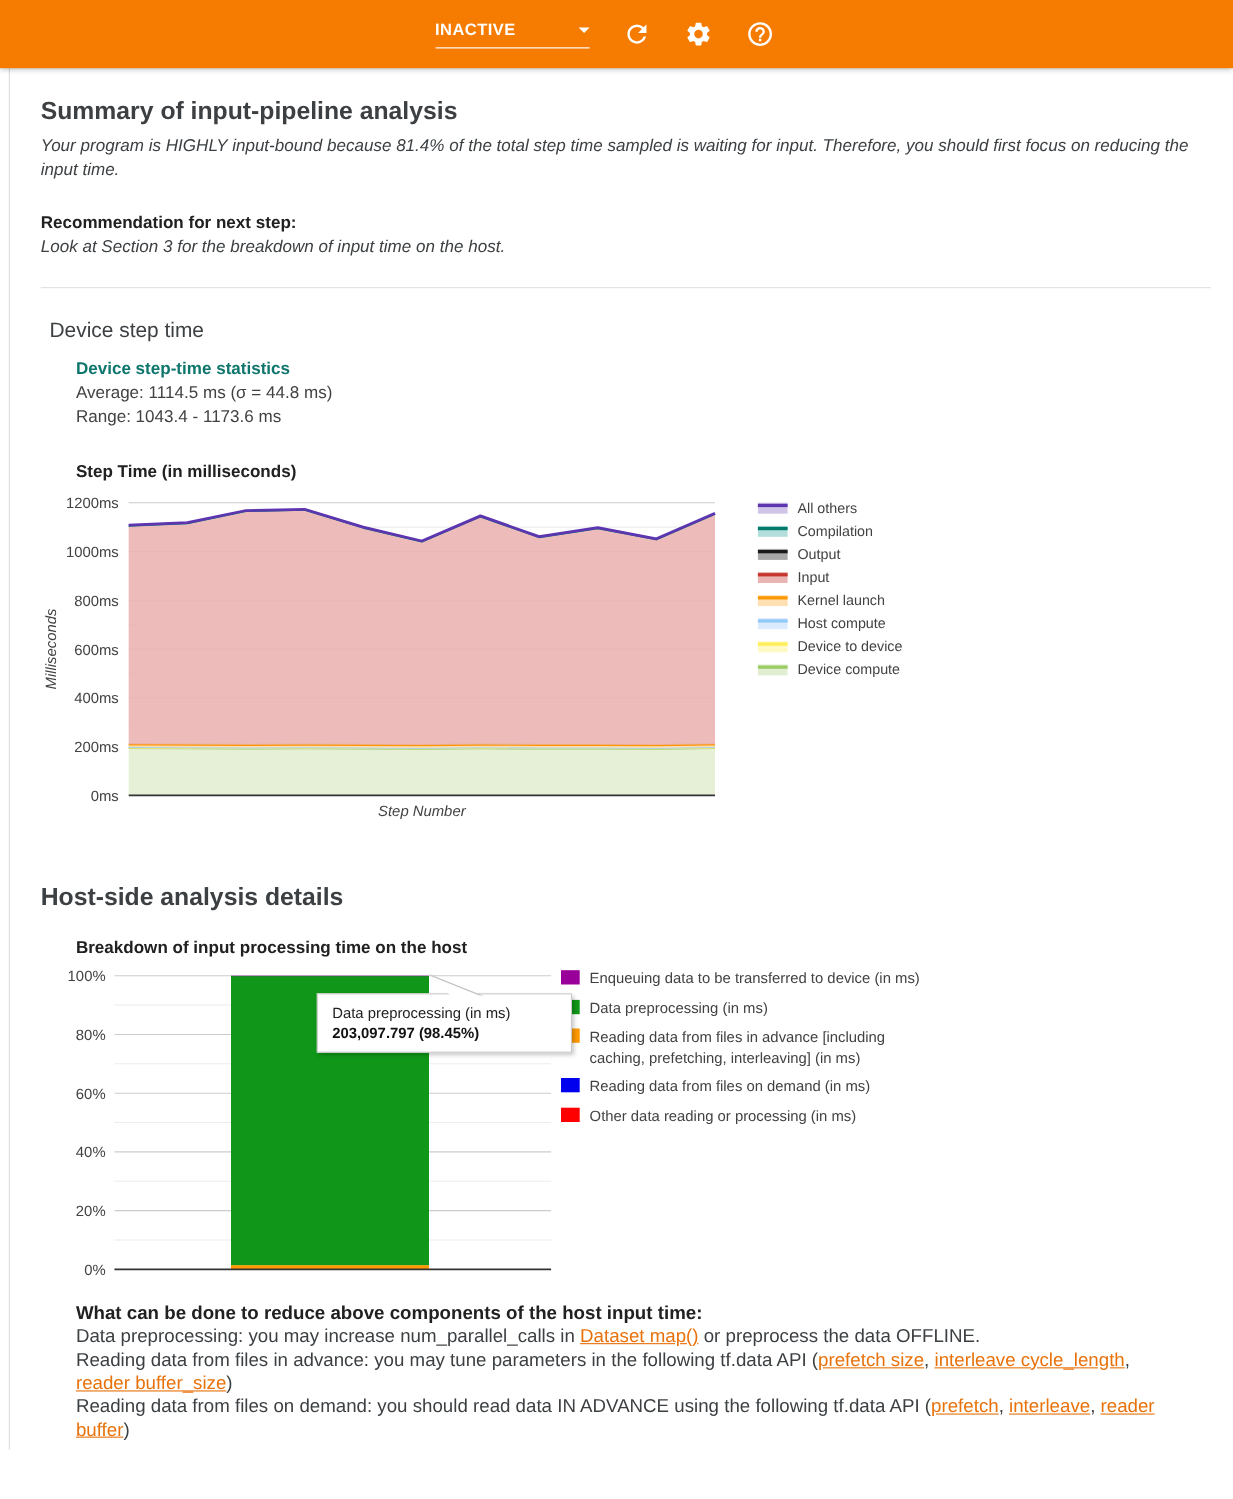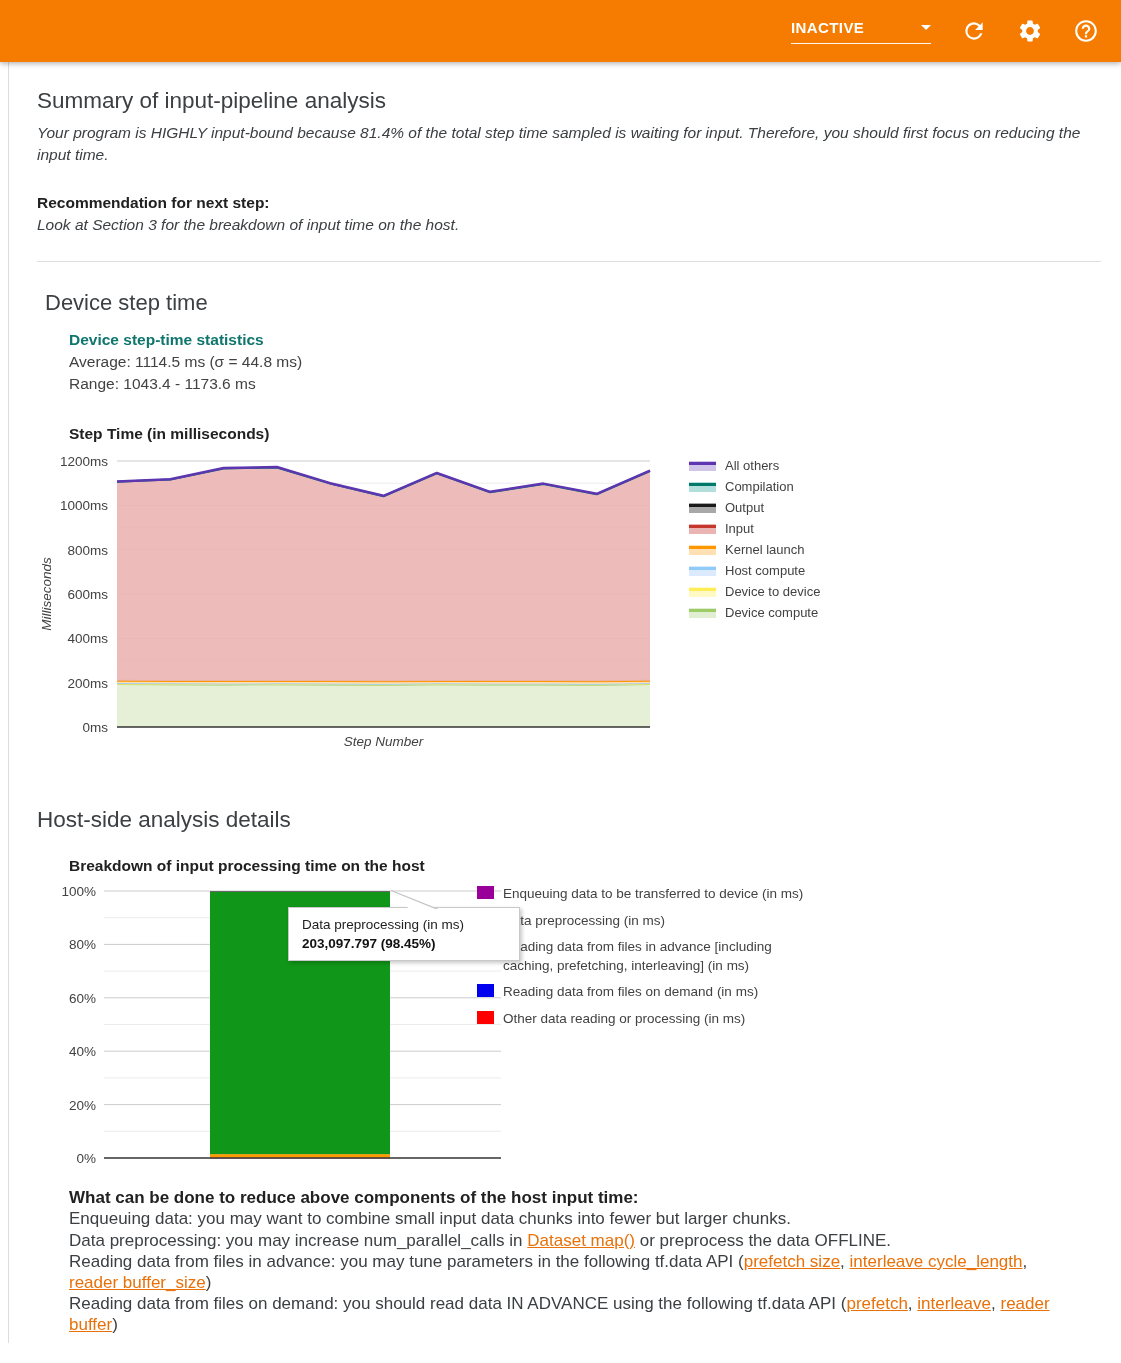--- a/index.html
+++ b/index.html
@@ -1,33 +1,33 @@
 <!DOCTYPE html>
 <html><head>
 <meta charset="utf-8">
 <style>
   * { box-sizing: border-box; }
   html,body { margin:0; padding:0; background:#fff; font-family:"Liberation Sans", sans-serif; color:#424242; }
 
   
-  .topbar { height:62px; background:#f57c00; display:flex; align-items:center; justify-content:flex-end;
+  .topbar { height:62px; background:#f57c00; display:flex; align-items:center; justify-content:center;
             gap:30px; padding-right:22px; box-shadow:0 2px 5px rgba(0,0,0,0.28); position:relative; z-index:10; }
   .status-select { display:flex; align-items:center; justify-content:space-between; width:140px;
             border-bottom:1px solid rgba(255,255,255,.95); padding-bottom:7px; color:#fff;
             font-size:15px; font-weight:bold; letter-spacing:.4px; cursor:pointer; }
   .caret { width:0; height:0; border-left:5px solid transparent; border-right:5px solid transparent;
            border-top:5px solid #fff; margin-left:8px; }
   .icon-btn { width:26px; height:26px; cursor:pointer; display:block; }
   .icon-btn svg { width:26px; height:26px; fill:#fff; display:block; }
 
   
   .card { margin-left:8px; border-left:1px solid #dcdcdc; padding-bottom:8px; }
   .section { padding:0 20px 0 28px; }
-  h1 { font-size:22.5px; font-weight:normal; color:#3c4043; margin:0; }
-  h2 { font-size:22px; font-weight:normal; color:#3c4043; margin:28px 0 0 8px; }
+  h1 { font-size:22.5px; font-weight:bold; color:#3c4043; margin:0; }
+  h2 { font-size:19px; font-weight:normal; color:#3c4043; margin:28px 0 0 8px; }
   .summary h1 { padding-top:26px; margin-bottom:8px; }
   .lede { font-style:italic; font-size:15.5px; line-height:1.45; margin:0; color:#3c4043; max-width:1062px; }
   .rec-label { font-weight:bold; font-size:15.5px; color:#212121; margin:27px 0 4px; }
   .rec-text { font-style:italic; font-size:15.5px; color:#3c4043; margin:0; }
   .divider { border-top:1px solid #e0e0e0; margin-top:27px; }
   .device h1 { padding-top:28px; }
   .stats { margin:13px 0 0 32px; font-size:15.5px; line-height:1.43; }
   .stats-title { font-weight:bold; color:#0f766e; }
   .chart-title { font-weight:bold; font-size:15.5px; color:#212121; margin:30px 0 0 32px; }
 
@@ -35,21 +35,21 @@
   .chart-wrap { position:relative; margin-top:4px; }
   .chart-wrap svg text { font-size:13.5px; fill:#424242; }
   .chart-wrap svg text.axis-label { font-style:italic; }
 
   .dev-legend { position:absolute; left:652px; top:8px; }
   .dev-legend-item { display:flex; align-items:center; height:21px; }
   .dev-swatch { width:27px; height:10px; margin-right:9px; position:relative; flex:none; }
   .dev-swatch .line { position:absolute; left:0; right:0; top:1.5px; height:2.5px; }
   .dev-legend-item span.lbl { font-size:13px; color:#424242; }
 
-  .host-legend { position:absolute; left:440px; top:6px; width:352px; }
+  .host-legend { position:absolute; left:473px; top:6px; width:352px; }
   .host-legend-item { display:flex; margin-bottom:7.5px; font-size:13.5px; line-height:1.4; color:#424242; }
   .host-swatch { width:17px; height:13px; margin-right:9px; margin-top:1px; flex:none; }
 
   .tooltip { position:absolute; left:251px; top:28px; width:232px; background:#fff; border:1px solid #c9c9c9;
              box-shadow:2px 2px 4px rgba(0,0,0,0.22); padding:9px 13px; z-index:3; }
   .tooltip .t1 { font-size:13.5px; color:#212121; margin-bottom:4px; }
   .tooltip .t2 { font-size:13.5px; font-weight:bold; color:#111; }
   .ptr-out { position:absolute; left:353px; top:10px; width:50px; height:20px;
              clip-path:polygon(0 0,100% 100%,42% 100%); background:#c4c4c4; z-index:4; }
   .ptr-in  { position:absolute; left:355px; top:12px; width:47px; height:19px;
@@ -251,21 +251,20 @@
           <div class="host-legend-item">
             <span class="host-swatch" style="background: rgb(255, 0, 0);"></span>
             <span style="max-width: 315px;">Other data reading or processing (in ms)</span>
           </div>
         </div>
     </div>
 
     <div class="advice">
       <div class="advice-title">What can be done to reduce above components of the host input time:</div>
       <div id="advice-lines">
-          <div>Enqueuing data: you may want to combine small input data chunks into fewer but larger chunks.</div>
           <div>Data preprocessing: you may increase num_parallel_calls in <a href="#">Dataset map()</a> or preprocess the data OFFLINE.</div>
           <div>Reading data from files in advance: you may tune parameters in the following tf.data API (<a href="#">prefetch size</a>, <a href="#">interleave cycle_length</a>, <a href="#">reader buffer_size</a>)</div>
           <div>Reading data from files on demand: you should read data IN ADVANCE using the following tf.data API (<a href="#">prefetch</a>, <a href="#">interleave</a>, <a href="#">reader buffer</a>)</div>
         </div>
     </div>
 
   </div>
 </div>
 
 </body></html>

